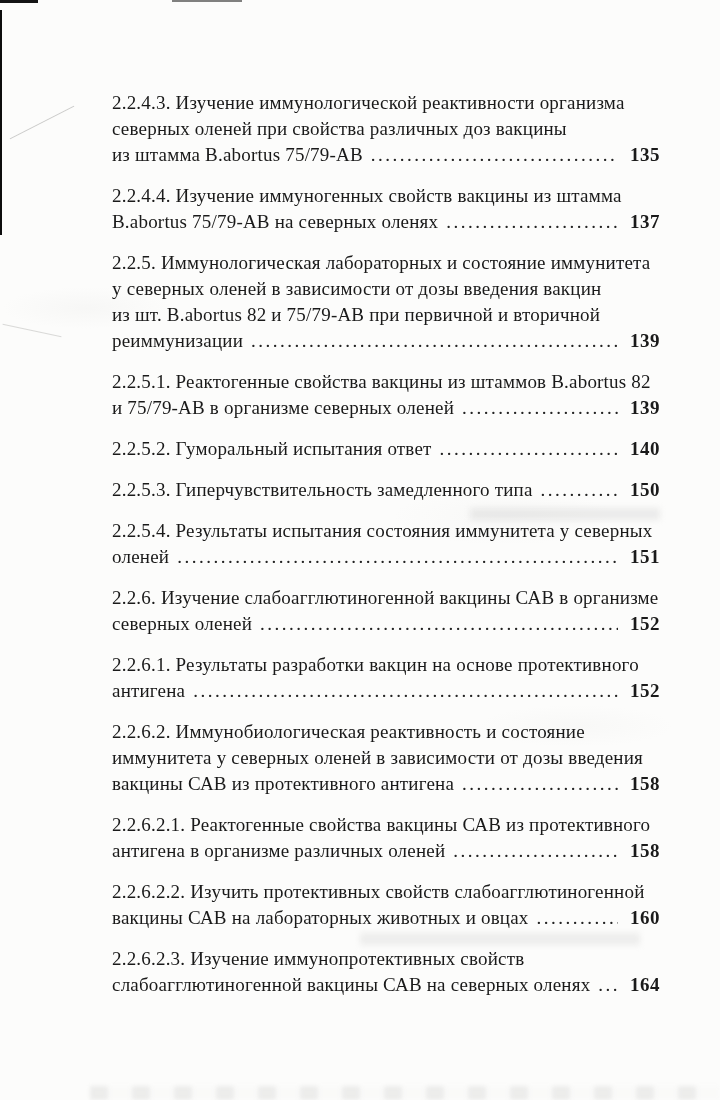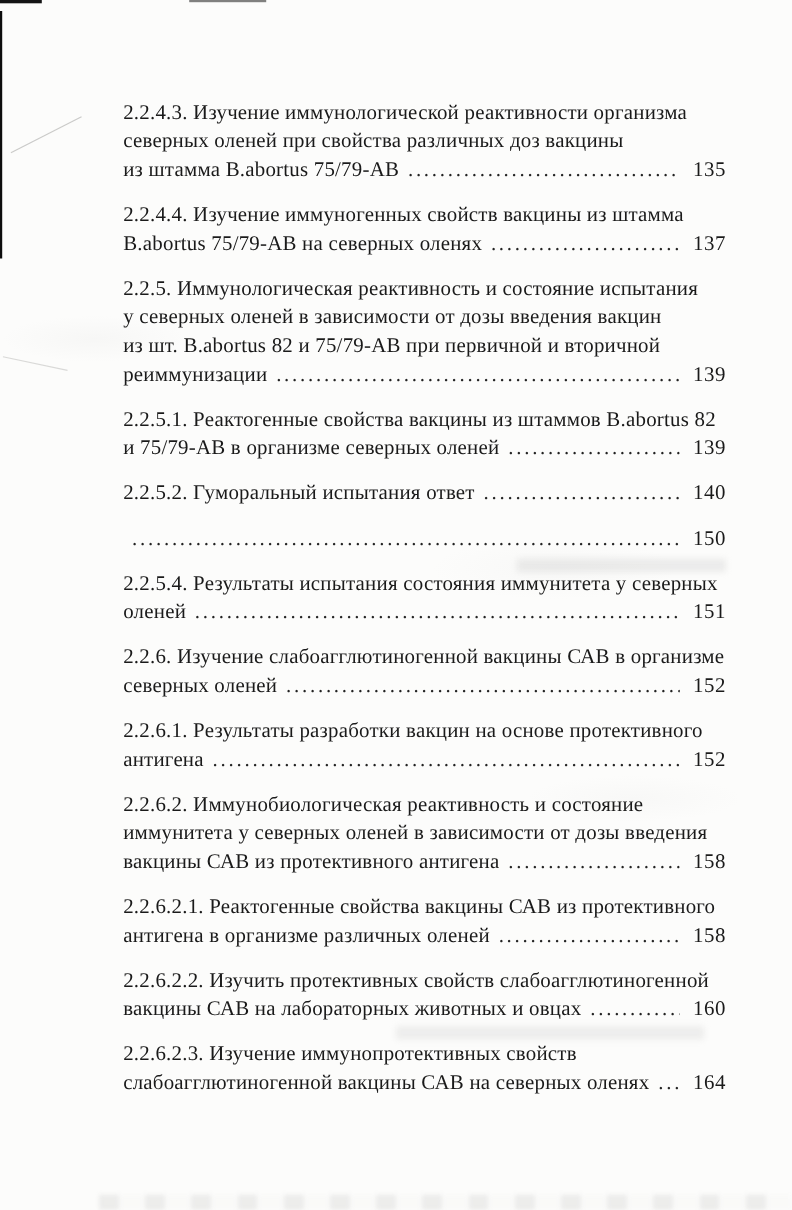--- a/index.html
+++ b/index.html
@@ -47,21 +47,21 @@
     flex: 1 1 auto;
     min-width: 0;
     overflow: hidden;
     white-space: nowrap;
     letter-spacing: 2.5px;
     margin: 0 10px 0 8px;
     color: #232323;
   }
   .page-num {
     flex: 0 0 auto;
-    font-weight: normal;
+    font-weight: bold;
     min-width: 32px;
     text-align: right;
     letter-spacing: 0.5px;
   }
   
   .edge-left-line {
     position: absolute;
     left: 0; top: 10px;
     width: 2px; height: 225px;
     background: #0d0d0d;
@@ -145,21 +145,21 @@
     </div>
     <div class="toc-entry">
       <div class="toc-line"><span class="line-text">2.2.4.4. Изучение иммуногенных свойств вакцины из штамма</span></div>
       <div class="toc-line last">
         <span class="line-text">B.abortus 75/79-АВ на северных оленях</span>
         <span class="leader">........................................................................................................................</span>
         <span class="page-num">137</span>
       </div>
     </div>
     <div class="toc-entry">
-      <div class="toc-line"><span class="line-text">2.2.5. Иммунологическая реактивность и состояние испытания</span></div>
+      <div class="toc-line"><span class="line-text">2.2.5. Иммунологическая лабораторных и состояние иммунитета</span></div>
       <div class="toc-line"><span class="line-text">у северных оленей в зависимости от дозы введения вакцин</span></div>
       <div class="toc-line"><span class="line-text">из шт. B.abortus 82 и 75/79-АВ при первичной и вторичной</span></div>
       <div class="toc-line last">
         <span class="line-text">реиммунизации</span>
         <span class="leader">........................................................................................................................</span>
         <span class="page-num">139</span>
       </div>
     </div>
     <div class="toc-entry">
       <div class="toc-line"><span class="line-text">2.2.5.1. Реактогенные свойства вакцины из штаммов B.abortus 82</span></div>
@@ -171,20 +171,21 @@
     </div>
     <div class="toc-entry">
       <div class="toc-line last">
         <span class="line-text">2.2.5.2. Гуморальный испытания ответ</span>
         <span class="leader">........................................................................................................................</span>
         <span class="page-num">140</span>
       </div>
     </div>
     <div class="toc-entry">
       <div class="toc-line last">
+        <span class="line-text">2.2.5.3. Гиперчувствительность замедленного типа</span>
         <span class="leader">........................................................................................................................</span>
         <span class="page-num">150</span>
       </div>
     </div>
     <div class="toc-entry">
       <div class="toc-line"><span class="line-text">2.2.5.4. Результаты испытания состояния иммунитета у северных</span></div>
       <div class="toc-line last">
         <span class="line-text">оленей</span>
         <span class="leader">........................................................................................................................</span>
         <span class="page-num">151</span>

